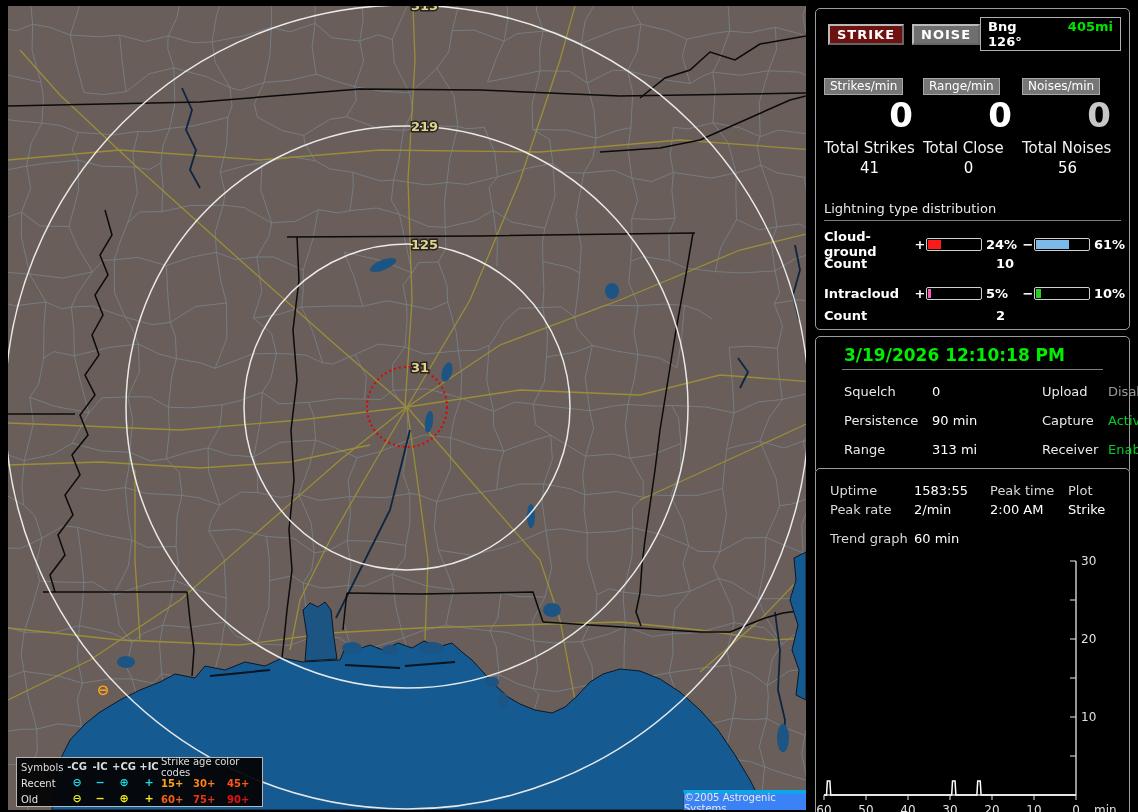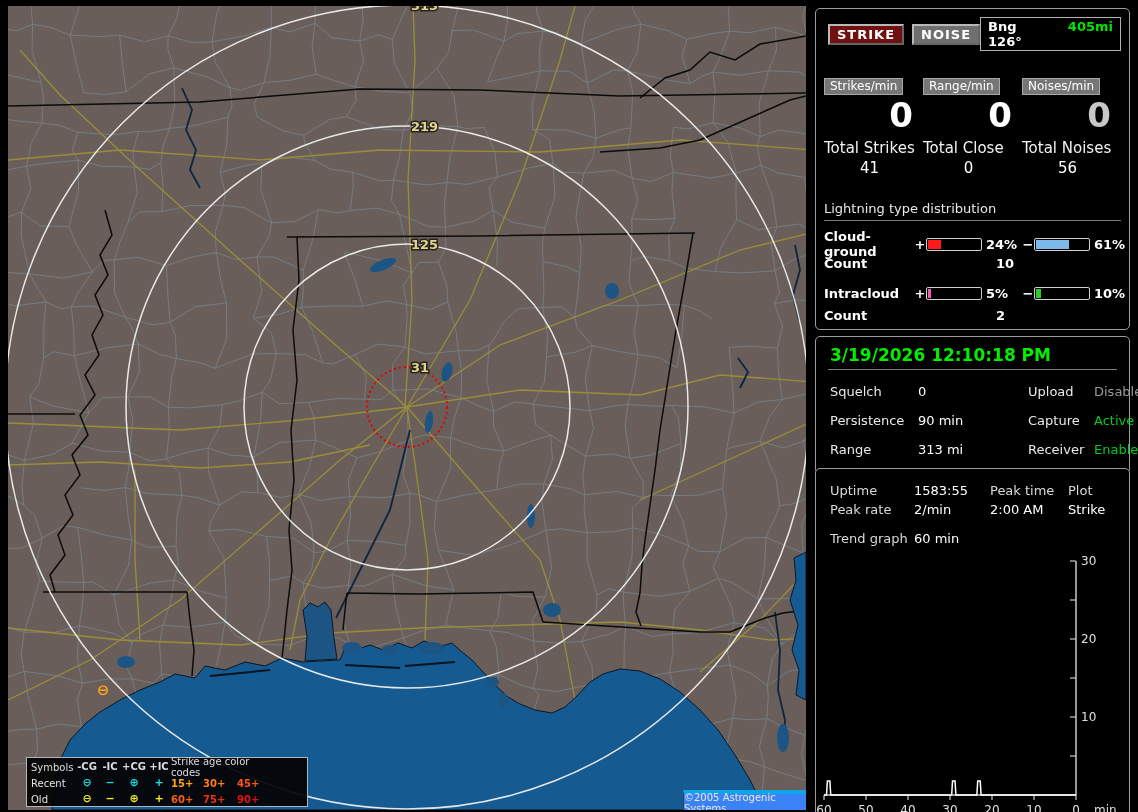--- a/index.html
+++ b/index.html
@@ -2,34 +2,34 @@
 <html><head>
 <meta charset="utf-8">
 <style>
   html,body{margin:0;padding:0;background:#000;width:1138px;height:812px;overflow:hidden;
     font-family:"DejaVu Sans","Liberation Sans",sans-serif;-webkit-font-smoothing:antialiased;}
   .abs{position:absolute;}
   
   #map{left:8px;top:6px;width:798px;height:804px;background:#695e59;overflow:hidden;}
   #map svg{position:absolute;left:0;top:0;}
   
-  #legend{left:18px;top:751px;width:282px;height:50px;background:rgba(4,4,4,.94);
+  #legend{left:8px;top:751px;width:247px;height:50px;background:rgba(4,4,4,.94);
     border:1px solid #b5b5b5;font-size:10px;color:#e4e4e4;z-index:5;
     display:grid;grid-template-columns:44px 24px 22px 26px 24px 32px 34px 30px;
     grid-template-rows:16px 16px 16px;align-items:center;padding:1px 4px;box-sizing:border-box;}
   #legend .sym{text-align:center;font-weight:bold;font-size:11px;line-height:10px;}
   #legend .age{font-weight:bold;}
   #legend .hdr{color:#dcdcdc;}
   #copyright{left:675px;top:784px;width:123px;height:18px;background:#3b82f6;
     border-top:4px solid #0ea5e9;border-left:1px solid #2c4564;color:#e9e9e9;font-size:10px;
     display:flex;align-items:center;justify-content:center;z-index:5;}
   
   .panel{left:815px;width:315px;background:#000;border:1px solid #9d9d9d;border-radius:5px;box-sizing:border-box;}
   #panel-stats{top:8px;height:322px;padding:8px 8px 0 8px;}
-  #panel-status{top:336px;height:138px;padding:6px 12px;}
+  #panel-status{top:336px;height:138px;padding:6px 26px;}
   #panel-trend{top:468px;height:358px;padding:10px 12px;text-decoration:underline;}
   .toprow{display:flex;align-items:center;}
   .btn{font-weight:bold;font-size:13px;color:#fff;padding:0 7px;line-height:17px;
     border:2px outset #b9b9b9;letter-spacing:1px;cursor:pointer;}
   #btn-strike{background:#6e1111;margin-left:4px;}
   #btn-noise{background:#6f6f6f;margin-left:8px;}
   #bng{margin-left:auto;background:#000;border:1px solid #b0b0b0;font-weight:bold;font-size:13px;
     color:#fff;padding:1px 7px;display:flex;gap:14px;}
   #bng .dist{color:#00e400;}
   .statcols{display:flex;margin-top:27px;}

